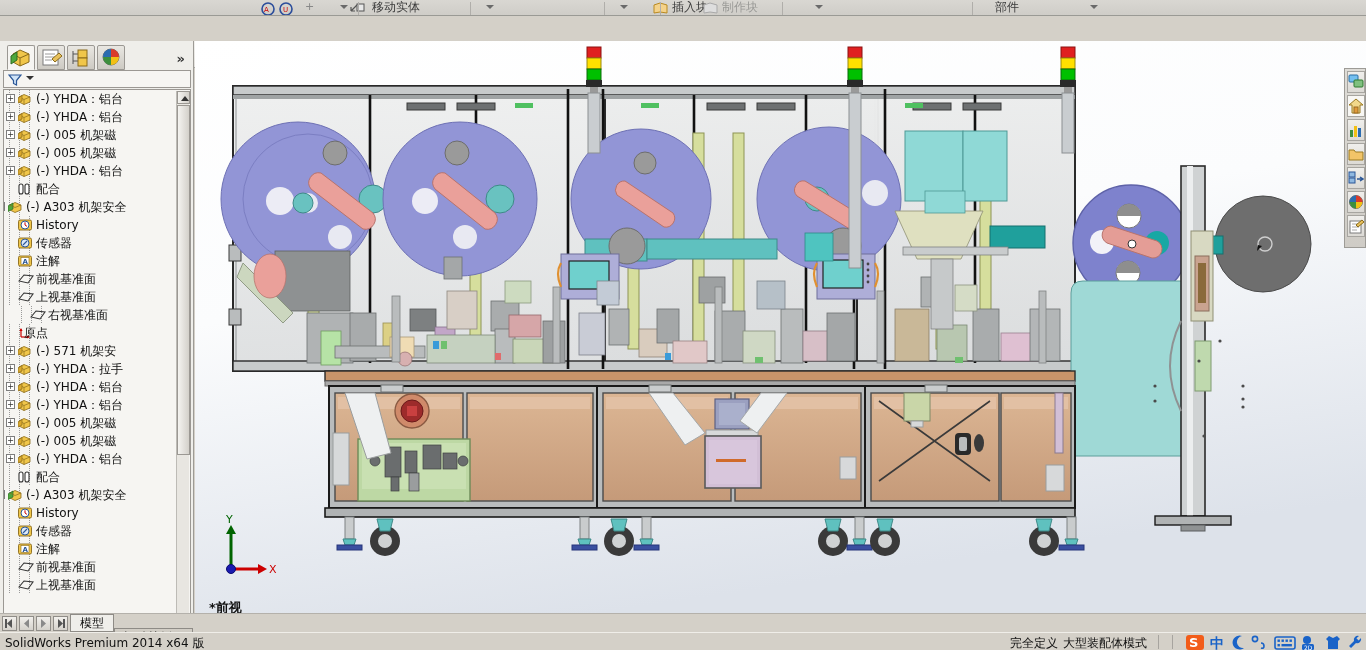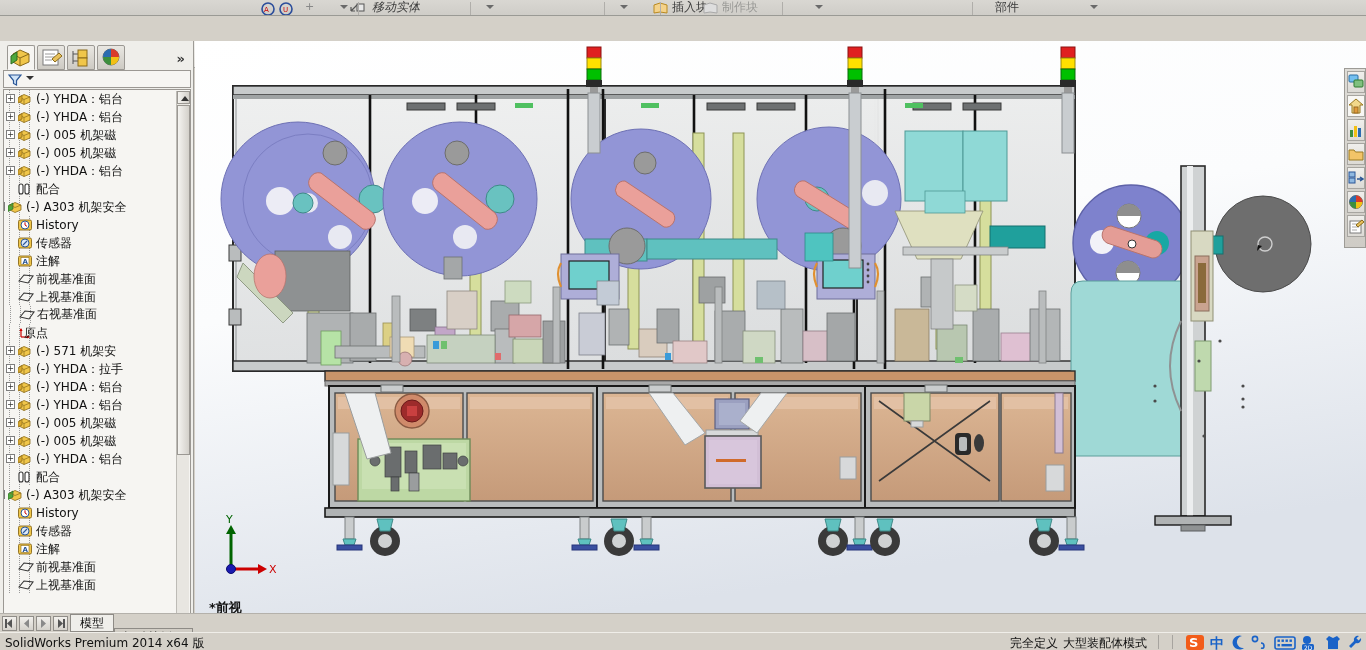--- a/index.html
+++ b/index.html
@@ -133,21 +133,21 @@
   .tray-ico{ position:absolute; top:1px; height:16px; }
 
   svg{ display:block; }
 </style>
 </head>
 <body>
 
 <div id="app">
 
   <div class="ribbon-cut">
-    <div class="rc-item" style="left:372px;font-style:italic;">移动实体</div>
+    <div class="rc-item" style="left:372px;">移动实体</div>
     <svg style="position:absolute;left:348px;top:1px;" width="18" height="14">
       <path d="M3 10 L9 4 M3 10 L3 6 M3 10 L7 10" stroke="#555" stroke-width="1.2" fill="none"></path>
       <rect x="9" y="3" width="7" height="7" fill="#e8e8e8" stroke="#555"></rect>
     </svg>
     <div class="rc-item" style="left:672px;">插入块</div>
     <svg style="position:absolute;left:652px;top:1px;" width="18" height="14">
       <path d="M2 4 L8 2 L15 4 L15 12 L8 11 L2 12 Z" fill="#f4d28a" stroke="#b98a22"></path>
     </svg>
     <div class="rc-item" style="left:722px;color:#9a9a97;">制作块</div>
     <svg style="position:absolute;left:702px;top:1px;" width="18" height="14">
@@ -486,21 +486,21 @@
             <div class="tdot" style="left: 5px;"></div>
             <div class="tdot" style="left: 15px;"></div>
             <div class="tdot" style="left: 25px;"></div>
             <div class="ticon" style="left: 14px;">
               <svg width="16" height="14" viewBox="0 0 16 14">
                 <path d="M1 9 L6 3 L15 4 L10 11 Z" fill="none" stroke="#333" stroke-width="1.1"></path>
               </svg>
             </div>
             <div class="tlabel" style="left: 32px;">上视基准面</div>
           </div>
-          <div class="trow" style="position: absolute; left: 1px; top: 216px; width: 174px; font-family: Liberation Mono, monospace;">
+          <div class="trow" style="position: absolute; left: 12px; top: 216px; width: 174px;">
             <div class="tdot" style="left: 5px;"></div>
             <div class="tdot" style="left: 15px;"></div>
             <div class="tdot" style="left: 25px;"></div>
             <div class="ticon" style="left: 14px;">
               <svg width="16" height="14" viewBox="0 0 16 14">
                 <path d="M1 9 L6 3 L15 4 L10 11 Z" fill="none" stroke="#333" stroke-width="1.1"></path>
               </svg>
             </div>
             <div class="tlabel" style="left: 32px;">右视基准面</div>
           </div>

